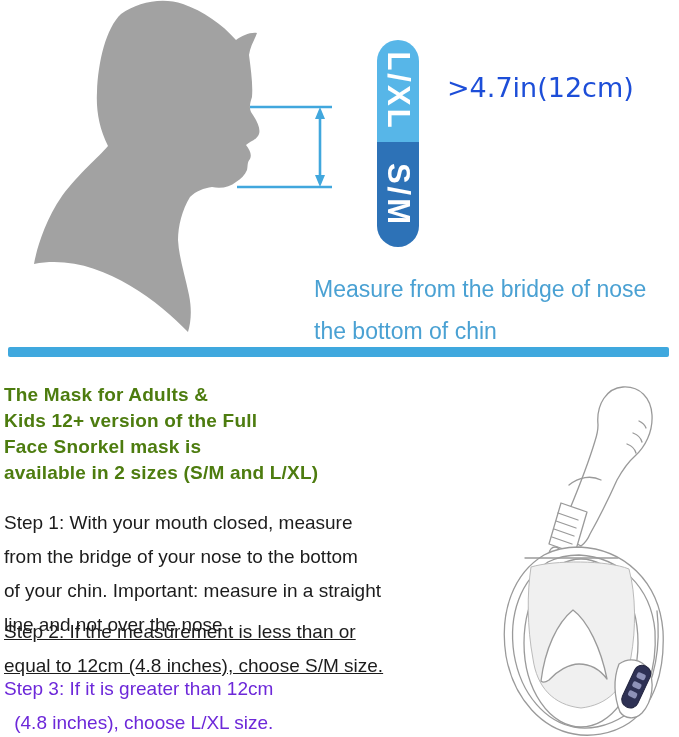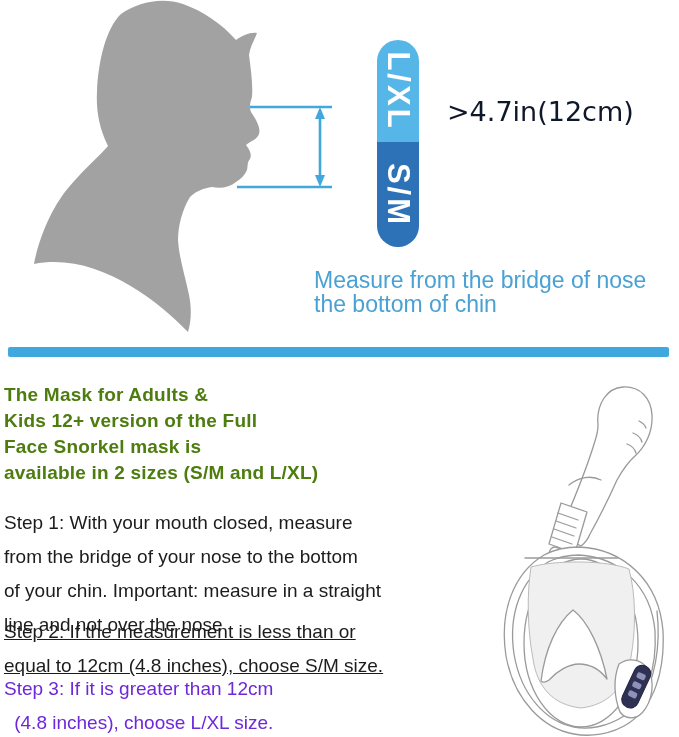--- a/index.html
+++ b/index.html
@@ -16,21 +16,21 @@
   .pill-seg.lxl{height:102px;}
   .pill-seg.sm{height:105px;}
   .pill-seg span{transform:rotate(90deg);color:#fff;font-weight:bold;font-size:31px;
         letter-spacing:3px;white-space:nowrap;font-family:"Liberation Sans",sans-serif;}
 
   .meas{position:absolute;left:447px;font-family:"DejaVu Sans",sans-serif;font-size:27px;
         white-space:nowrap;}
   .meas.lxl{top:72px;}
   .meas.sm{top:174px;}
 
-  .caption{position:absolute;left:314px;top:268px;font-size:23px;line-height:24px;
+  .caption{position:absolute;left:314px;top:268px;font-size:23px;line-height:42px;
         white-space:pre-line;}
 
   .divider{position:absolute;left:8px;top:347px;width:661px;height:10px;border-radius:2px;}
 
   
   .heading{position:absolute;left:4px;top:382px;font-size:19px;line-height:26px;
         font-weight:bold;white-space:pre-line;letter-spacing:0.2px;}
   .step{position:absolute;left:4px;font-size:19px;line-height:34px;white-space:pre-line;}
   .step.s1{top:506px;}
   .step.s2{top:615px;text-decoration:underline;}
@@ -74,21 +74,21 @@
 
   <div class="pill">
     <div class="pill-seg lxl" style="background: rgb(87, 182, 232);">
       <span>L/XL</span>
     </div>
     <div class="pill-seg sm" style="background: rgb(45, 114, 183);">
       <span>S/M</span>
     </div>
   </div>
 
-  <div class="meas lxl" style="color: #0f172a; margin-top: 24px;">&gt;4.7in(12cm)</div>
+  <div class="meas lxl" style="color: #1d4ed8;">&gt;4.7in(12cm)</div>
 
   <div class="caption" style="color: rgb(74, 161, 211);">Measure from the bridge of nose
 the bottom of chin</div>
 
   <div class="divider" style="background: rgb(63, 168, 222);"></div>
 
   <div class="heading" style="color: #4d7c0f;">The Mask for Adults &amp;
 Kids 12+ version of the Full
 Face Snorkel mask is
 available in 2 sizes (S/M and L/XL)</div>

